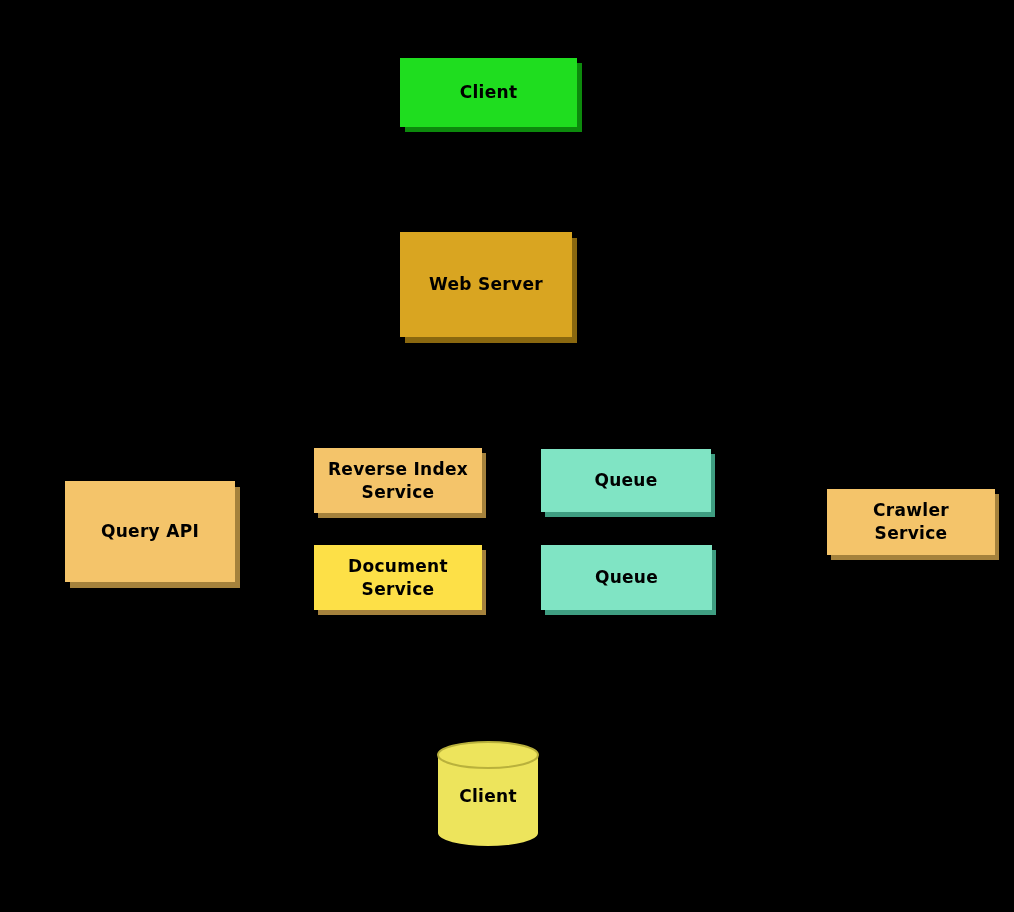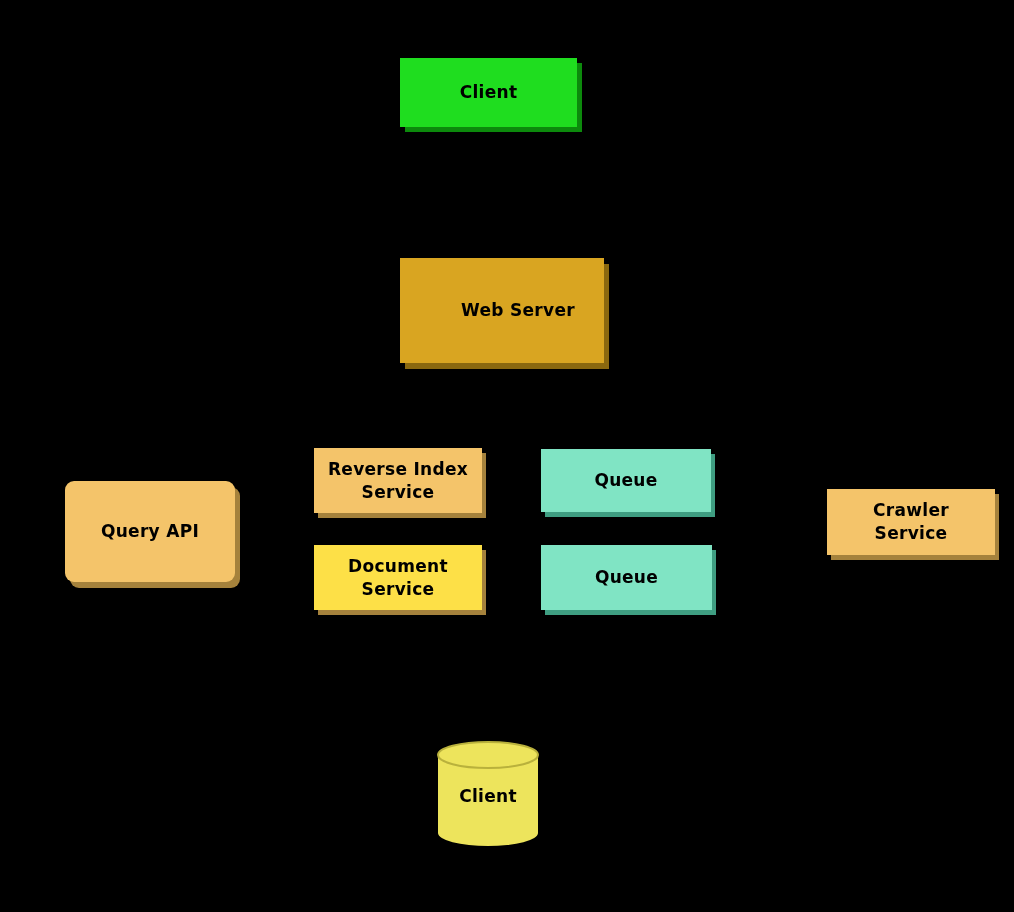--- a/index.html
+++ b/index.html
@@ -23,22 +23,22 @@
     text-align: center;
     color: #000;
     font-weight: bold;
     font-size: 17px;
     line-height: 1.35;
     white-space: pre-line;
     letter-spacing: 0.3px;
   }
   
   .node-client        { left: 400px; top:  58px; width: 177px; height:  69px; box-shadow: 5px 5px 0 #0c8a0c; }
-  .node-web-server    { left: 400px; top: 258px; width: 172px; height: 105px; box-shadow: 5px 6px 0 #8a680f; padding-left: 32px; }
-  .node-query-api     { left:  65px; top: 481px; width: 170px; height: 101px; box-shadow: 5px 6px 0 #a5823c; border-radius: 9px; }
+  .node-web-server    { left: 400px; top: 232px; width: 172px; height: 105px; box-shadow: 5px 6px 0 #8a680f; }
+  .node-query-api     { left:  65px; top: 481px; width: 170px; height: 101px; box-shadow: 5px 6px 0 #a5823c; }
   .node-reverse-index { left: 314px; top: 448px; width: 168px; height:  65px; box-shadow: 4px 5px 0 #a5823c; }
   .node-document      { left: 314px; top: 545px; width: 168px; height:  65px; box-shadow: 4px 5px 0 #a5823c; }
   .node-queue-top     { left: 541px; top: 449px; width: 170px; height:  63px; box-shadow: 4px 5px 0 #3f9e82; }
   .node-queue-bottom  { left: 541px; top: 545px; width: 171px; height:  65px; box-shadow: 4px 5px 0 #3f9e82; }
   .node-crawler       { left: 779px; top: 489px; width: 168px; height:  66px; box-shadow: 4px 5px 0 #a5823c; }
   .node-nosql         { left: 437px; top: 741px; width: 102px; height: 106px; }
 
   .node-nosql svg {
     position: absolute;
     left: 0; top: 0;

